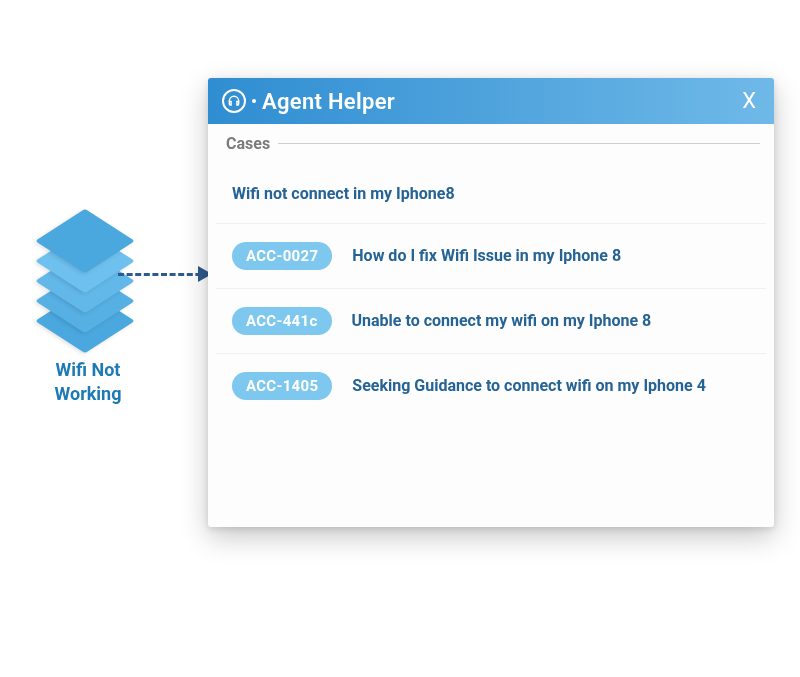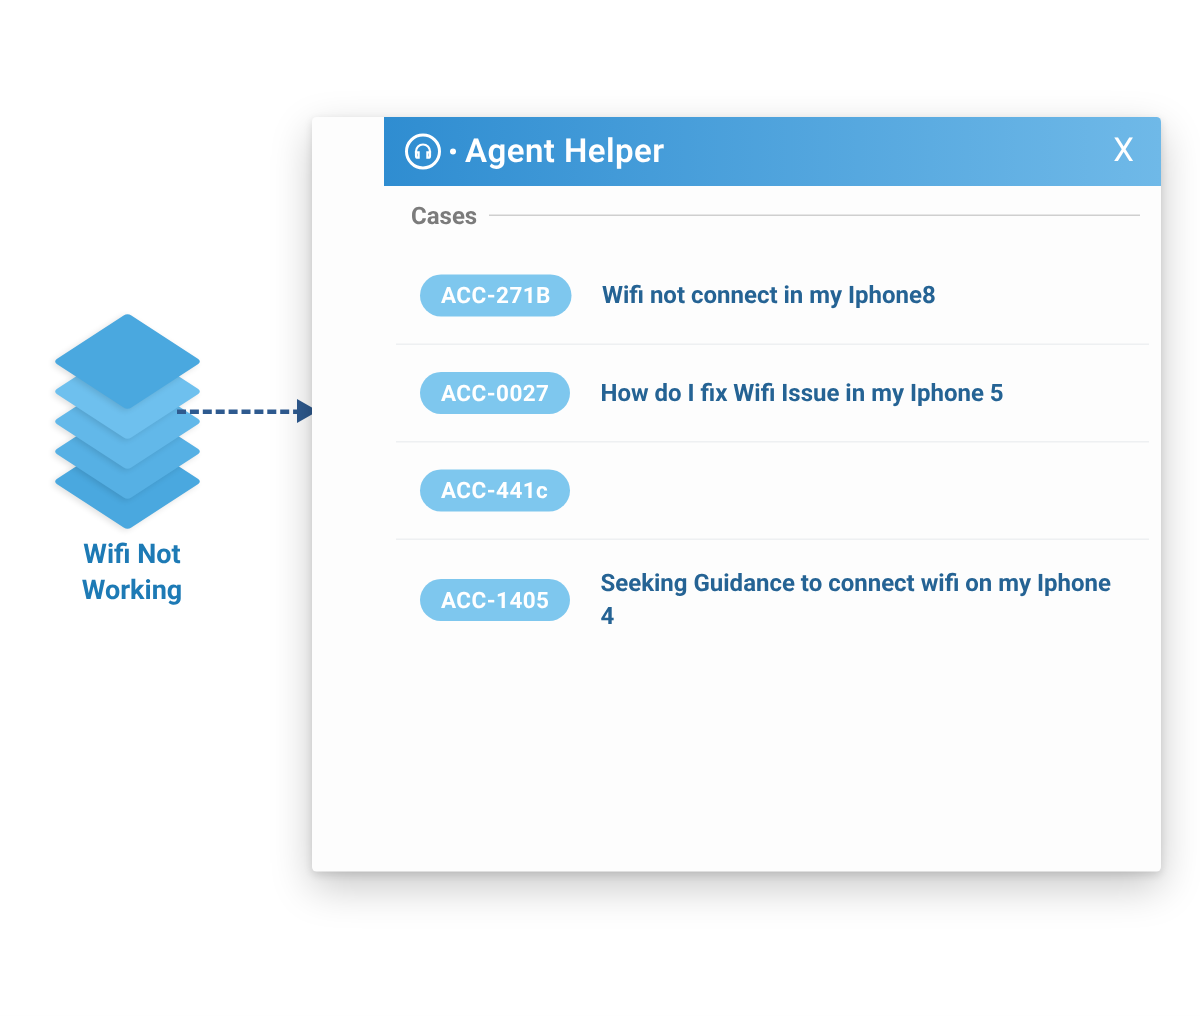--- a/index.html
+++ b/index.html
@@ -67,26 +67,25 @@
     border-bottom: 8px solid transparent;
     border-left: 14px solid #2e5a8f;
   }
 
   
   .panel {
     position: absolute;
     left: 208px;
     top: 78px;
     width: 566px;
-    height: 503px;
+    height: 449px;
     background: #fdfdfd;
     border-radius: 3px;
     box-shadow: 0 10px 28px rgba(0,0,0,0.22), 0 2px 6px rgba(0,0,0,0.12);
     overflow: hidden;
-    padding-left: 48px;
   }
   .panel-header {
     height: 46px;
     background: linear-gradient(90deg, #2f8dd1 0%, #6fb9e8 100%);
     display: flex;
     align-items: center;
     padding: 0 14px;
     color: #fff;
   }
   .hdr-icon {
@@ -229,31 +228,31 @@
 
 
   <div class="section-head">
     <span>Cases</span>
     <span class="line"></span>
   </div>
 
   <div class="case-list">
 
     <div class="case-row">
-      <span class="pill">ACC-271B</span>
       <span class="case-title">Wifi not connect in my Iphone8</span>
     </div>
 
     <div class="case-row">
       <span class="pill">ACC-0027</span>
-      <span class="case-title">How do I fix Wifi Issue in my Iphone 5</span>
+      <span class="case-title">How do I fix Wifi Issue in my Iphone 8</span>
     </div>
 
     <div class="case-row">
       <span class="pill">ACC-441c</span>
+      <span class="case-title">Unable to connect my wifi on my Iphone 8</span>
     </div>
 
     <div class="case-row">
       <span class="pill">ACC-1405</span>
       <span class="case-title">Seeking Guidance to connect wifi on my Iphone 4</span>
     </div>
 
   </div>
 </div>
 

